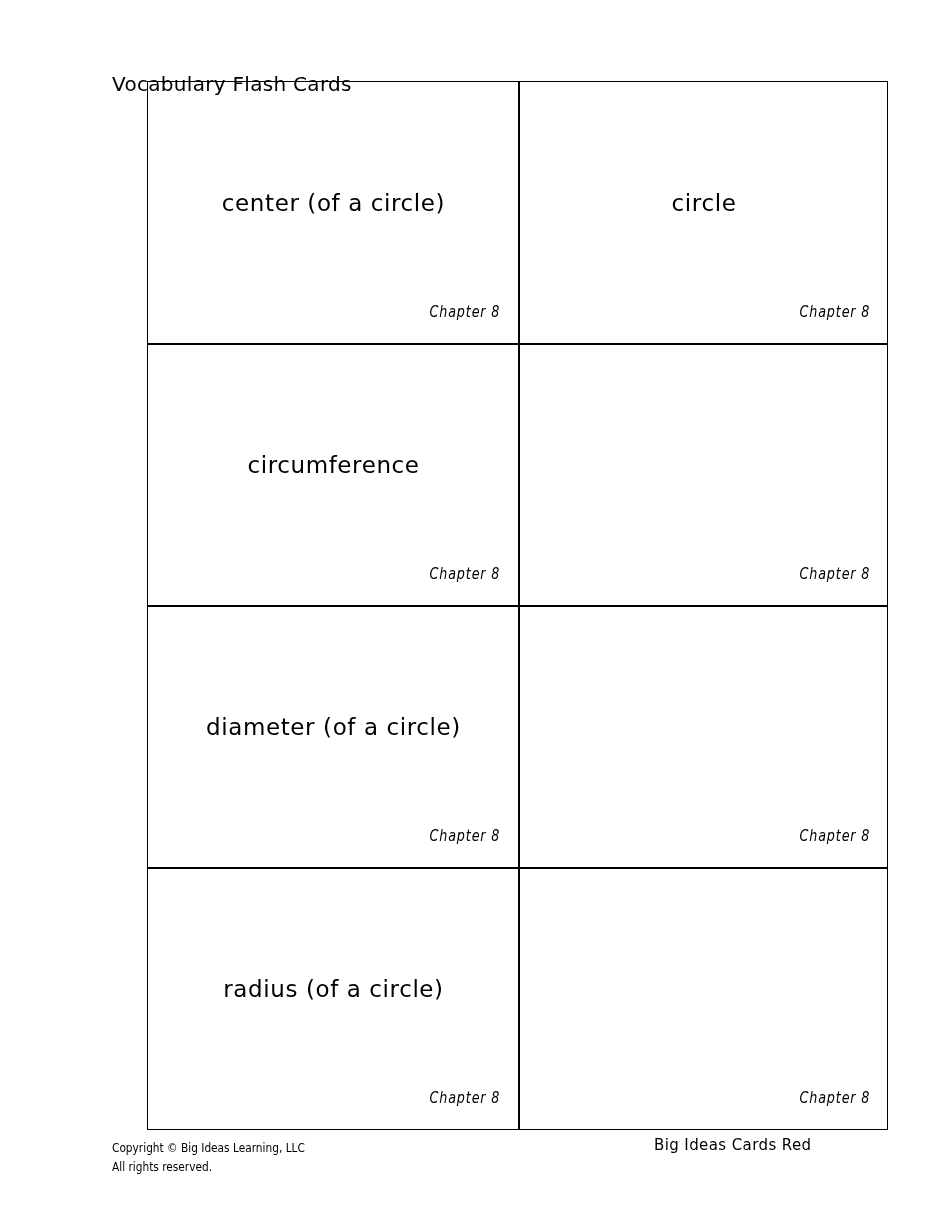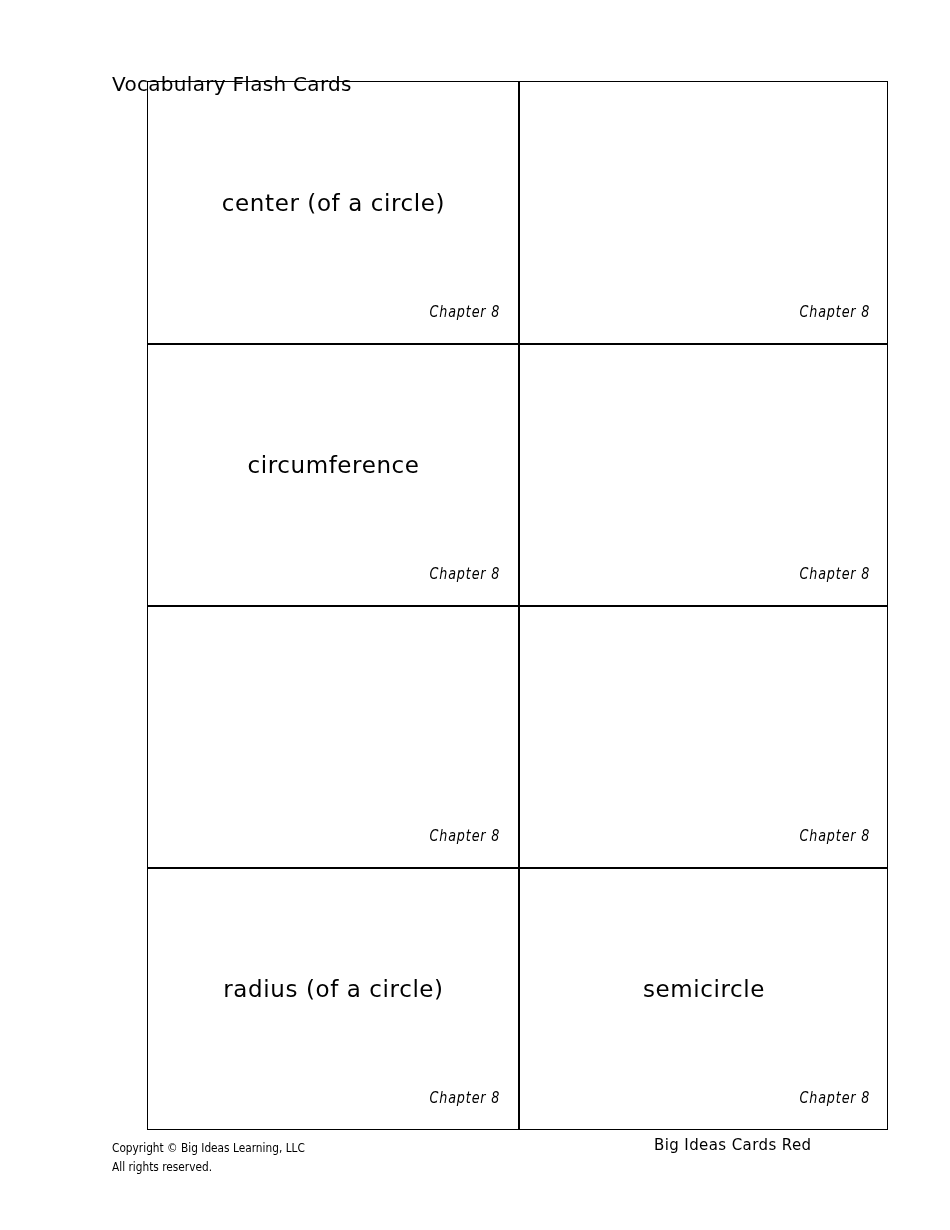--- a/index.html
+++ b/index.html
@@ -23,41 +23,42 @@
   <div class="vline"></div>
   <div class="hline" style="top:261px"></div>
   <div class="hline" style="top:523px"></div>
   <div class="hline" style="top:785px"></div>
 
   <div class="cell" style="left:0;top:0;width:371px;height:262px">
     <div class="term">center (of a circle)</div>
     <div class="chap">Chapter 8</div>
   </div>
   <div class="cell" style="left:371px;top:0;width:370px;height:262px">
+    <div class="term">circle</div>
     <div class="chap">Chapter 8</div>
   </div>
   <div class="cell" style="left:0;top:262px;width:371px;height:262px">
     <div class="term">circumference</div>
     <div class="chap">Chapter 8</div>
   </div>
   <div class="cell" style="left:371px;top:262px;width:370px;height:262px">
     <div class="chap">Chapter 8</div>
   </div>
   <div class="cell" style="left:0;top:524px;width:371px;height:262px">
+    <div class="term">diameter (of a circle)</div>
     <div class="chap">Chapter 8</div>
   </div>
   <div class="cell" style="left:371px;top:524px;width:370px;height:262px">
     <div class="chap">Chapter 8</div>
   </div>
   <div class="cell" style="left:0;top:786px;width:371px;height:262px">
     <div class="term">radius (of a circle)</div>
     <div class="chap">Chapter 8</div>
   </div>
   <div class="cell" style="left:371px;top:786px;width:370px;height:262px">
-    <div class="term">semicircle</div>
     <div class="chap">Chapter 8</div>
   </div>
 </div>
 
 <div class="copy">
   <div>Copyright © Big Ideas Learning, LLC</div>
   <div>All rights reserved.</div>
 </div>
 <div class="brand">Big Ideas Cards Red</div>
 

